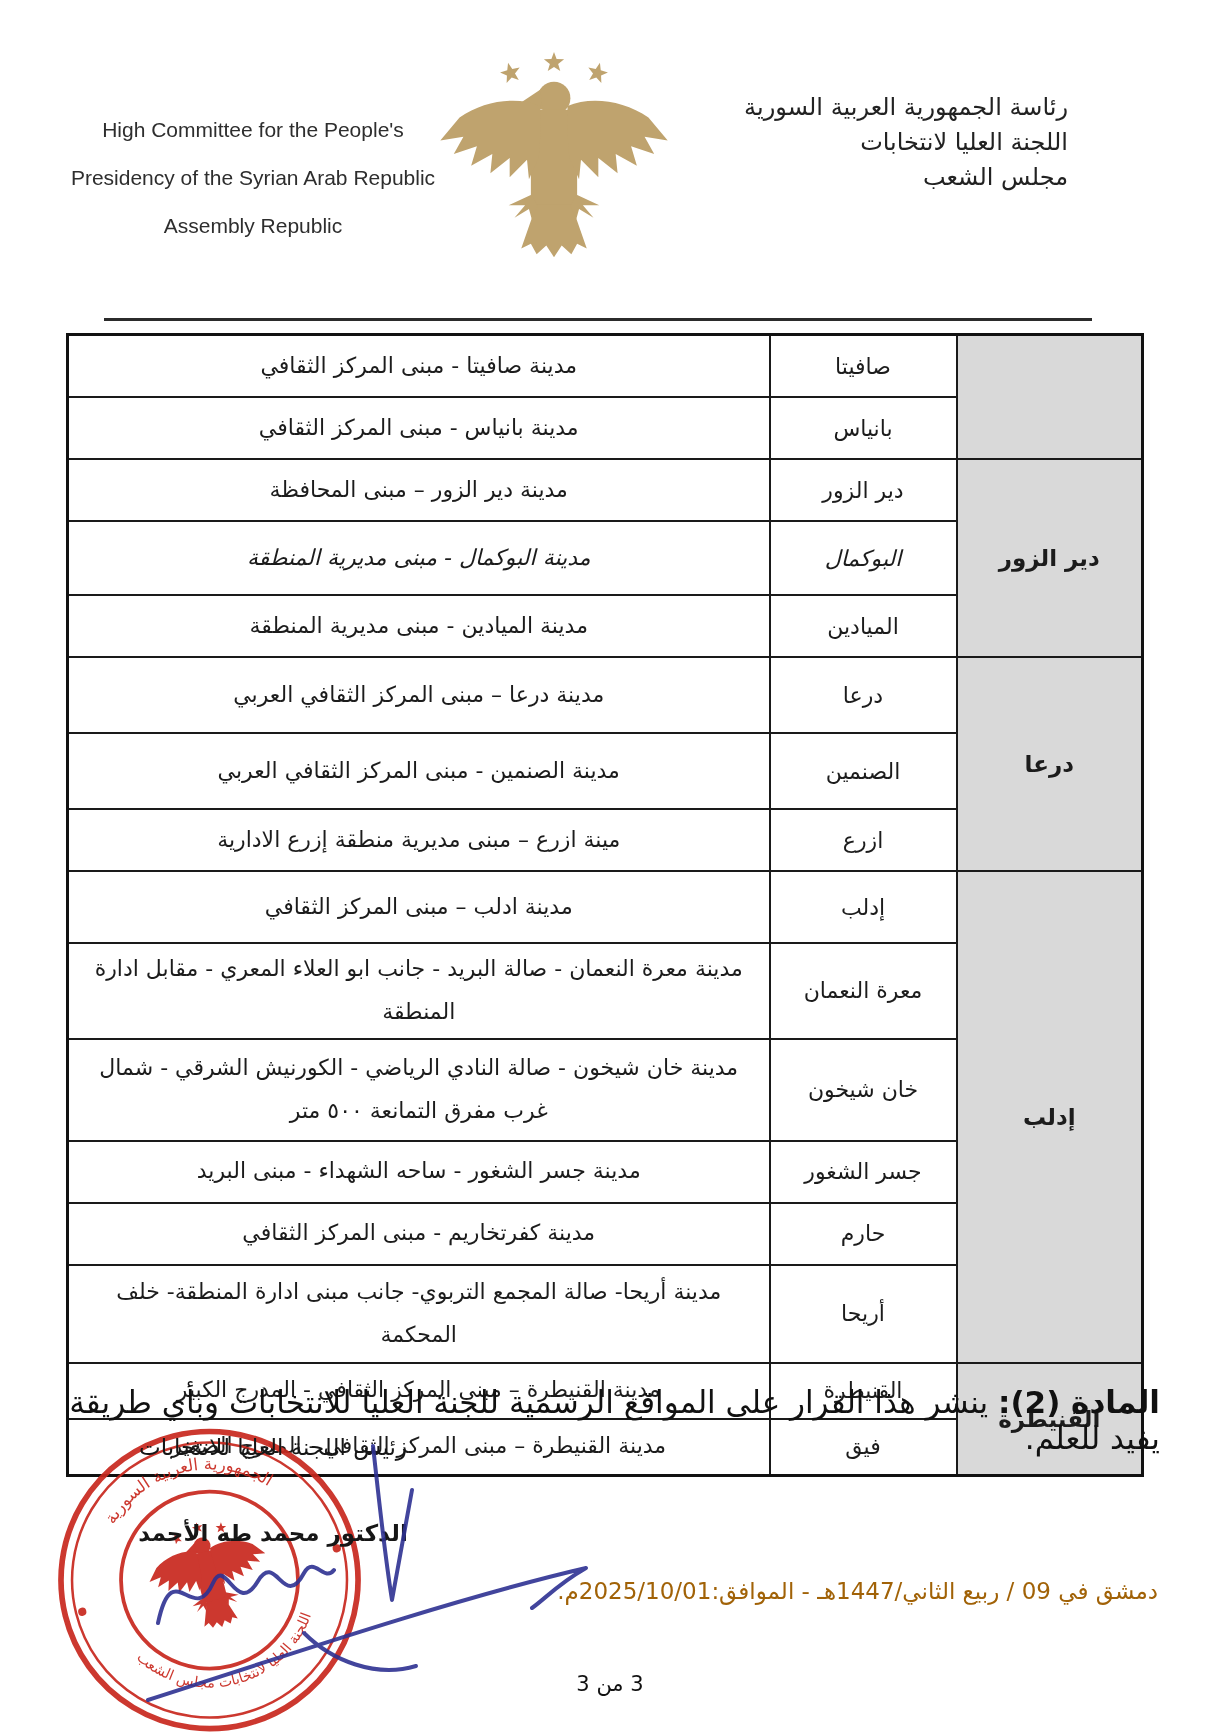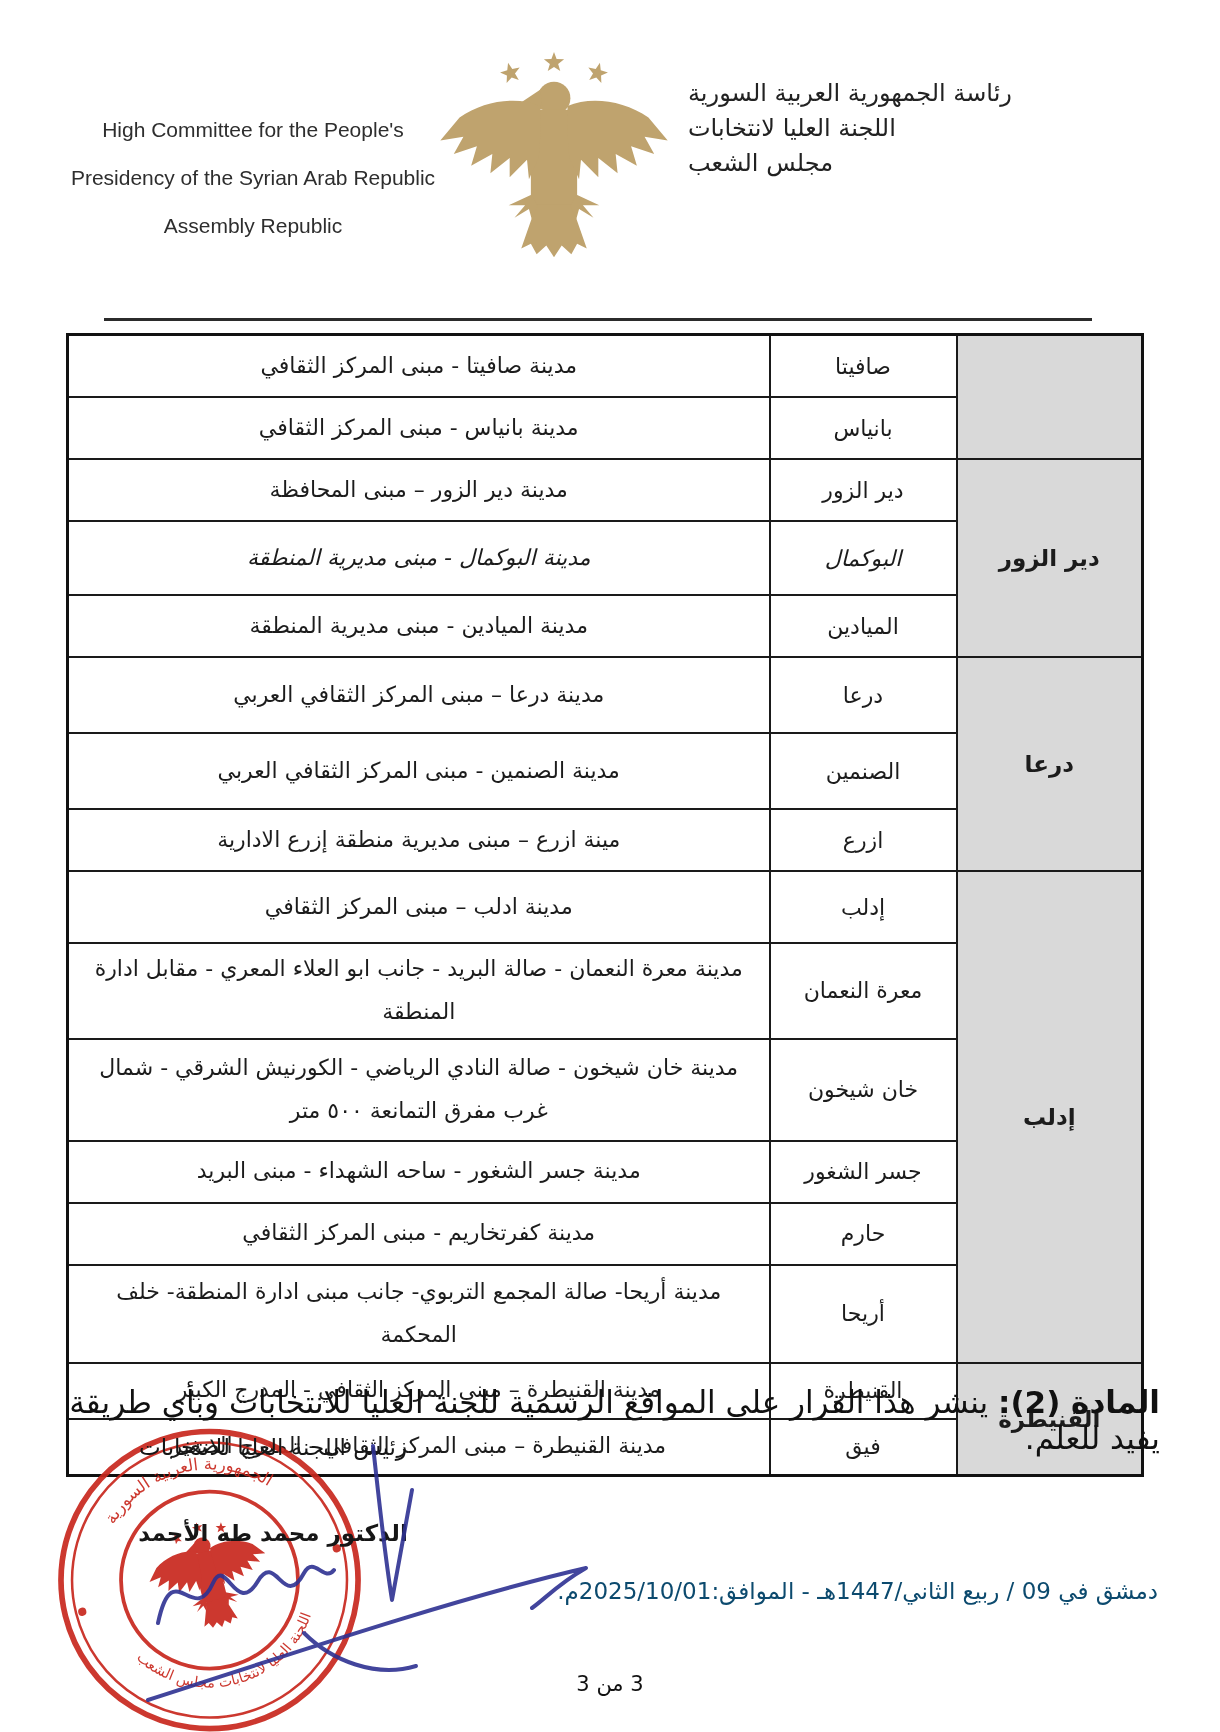--- a/index.html
+++ b/index.html
@@ -13,22 +13,22 @@
   }
   
   .header-en{
     position:absolute;left:58px;top:106px;width:390px;
     text-align:center;
     font-family:"Liberation Sans", sans-serif;
     font-size:21px;line-height:48px;color:#2e2e2e;
   }
   .emblem{position:absolute;left:428px;top:50px;}
   .header-ar{
-    position:absolute;left:688px;top:76px;width:380px;
-    direction:rtl;text-align:left;
+    position:absolute;left:688px;top:90px;width:380px;
+    direction:rtl;text-align:right;
     font-size:24px;line-height:35px;color:#222;
   }
   .rule{
     position:absolute;left:104px;top:318px;width:988px;height:3px;
     background:#2b2b2b;
   }
   
   table.polling{
     position:absolute;left:66px;top:333px;width:1078px;
     border-collapse:collapse;table-layout:fixed;
@@ -59,21 +59,21 @@
     position:absolute;left:108px;top:1434px;width:330px;z-index:2;
     direction:rtl;text-align:center;font-weight:normal;font-size:23px;color:#161616;
   }
   .sig-name{
     position:absolute;left:108px;top:1520px;width:330px;z-index:2;
     direction:rtl;text-align:center;font-weight:bold;font-size:23px;color:#161616;
   }
   .ink{position:absolute;left:118px;top:1428px;z-index:3;}
   .date-line{
     position:absolute;right:62px;top:1578px;z-index:4;
-    direction:rtl;text-align:right;font-size:23px;color:#0c4a6e;
+    direction:rtl;text-align:right;font-size:23px;color:#a16207;
   }
   .page-num{
     position:absolute;left:0;right:0;top:1672px;
     direction:rtl;text-align:center;font-size:21px;color:#111;
   }
 </style>
 </head>
 <body>
 
 <div class="page">

